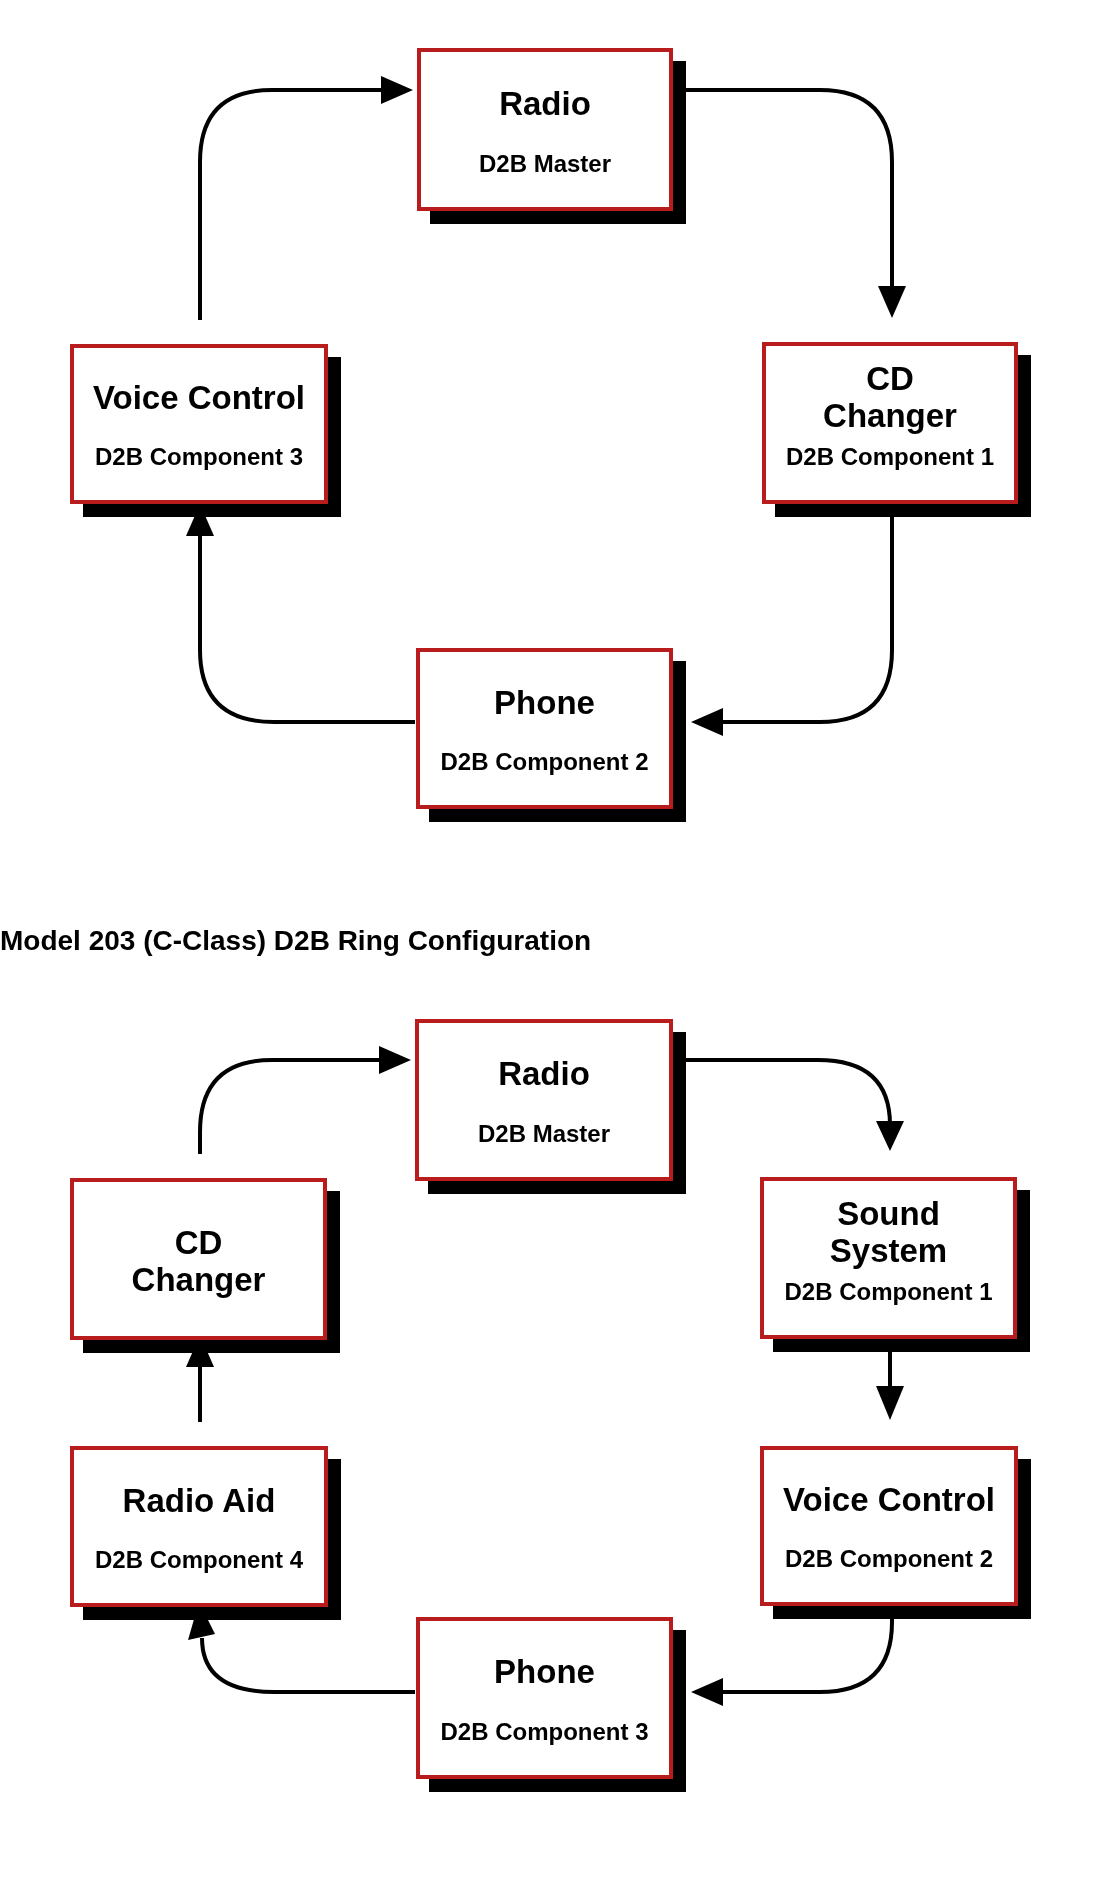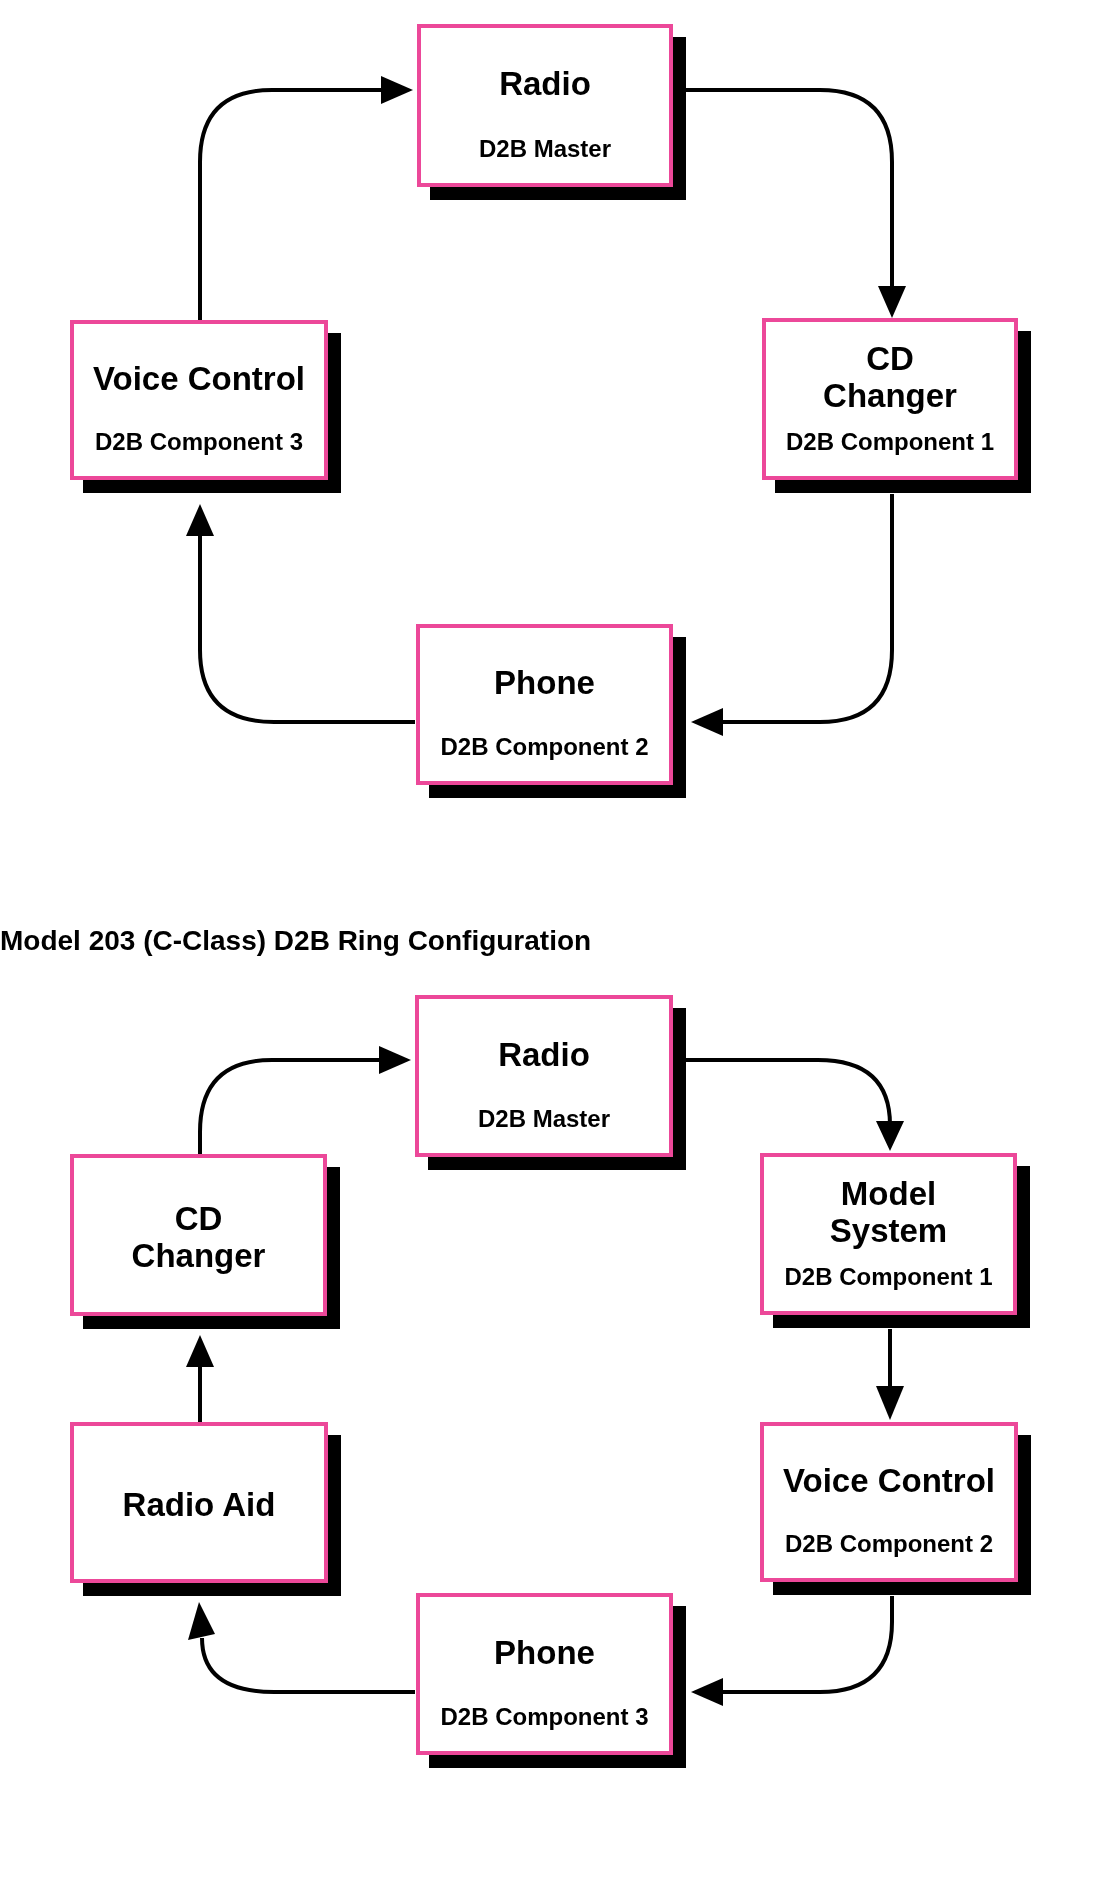--- a/index.html
+++ b/index.html
@@ -29,45 +29,46 @@
     stroke-width: 4;
   }
   .wires polygon {
     fill: #000000;
     stroke: none;
   }
   .node {
     position: absolute;
     box-sizing: border-box;
     background: #ffffff;
-    border: 4px solid #ec4899;
+    border: 4px solid #b91c1c;
     box-shadow: 13px 13px 0 0 #000000;
     display: flex;
     flex-direction: column;
     align-items: stretch;
+    margin-top: 24px;
   }
   .node-title {
     flex: 1;
     display: flex;
     align-items: center;
     justify-content: center;
     text-align: center;
     font-size: 33px;
     font-weight: bold;
     color: #000000;
     white-space: pre-line;
     line-height: 1.12;
     padding-top: 6px;
   }
   .node-subtitle {
     text-align: center;
     font-size: 24px;
     font-weight: bold;
     color: #000000;
-    padding-bottom: 20px;
+    padding-bottom: 29px;
     white-space: nowrap;
   }
   .caption {
     position: absolute;
     left: 0;
     width: 1090px;
     top: 925px;
     text-align: left;
     font-size: 28px;
     font-weight: bold;
@@ -159,37 +160,38 @@
   </div>
 
   <div class="caption">Model 203 (C-Class) D2B Ring Configuration</div>
 
   <div class="node n-radio-2">
     <div class="node-title">Radio</div>
     <div class="node-subtitle">D2B Master</div>
   </div>
 
   <div class="node n-soundsystem-2">
-    <div class="node-title">Model
+    <div class="node-title">Sound
 System</div>
     <div class="node-subtitle">D2B Component 1</div>
   </div>
 
   <div class="node n-cdchanger-2">
     <div class="node-title">CD
 Changer</div>
   </div>
 
   <div class="node n-voicecontrol-2">
     <div class="node-title">Voice Control</div>
     <div class="node-subtitle">D2B Component 2</div>
   </div>
 
   <div class="node n-teleaid-2">
     <div class="node-title">Radio Aid</div>
+    <div class="node-subtitle">D2B Component 4</div>
   </div>
 
   <div class="node n-phone-2">
     <div class="node-title">Phone</div>
     <div class="node-subtitle">D2B Component 3</div>
   </div>
 
 </div>
 
 </body></html>

